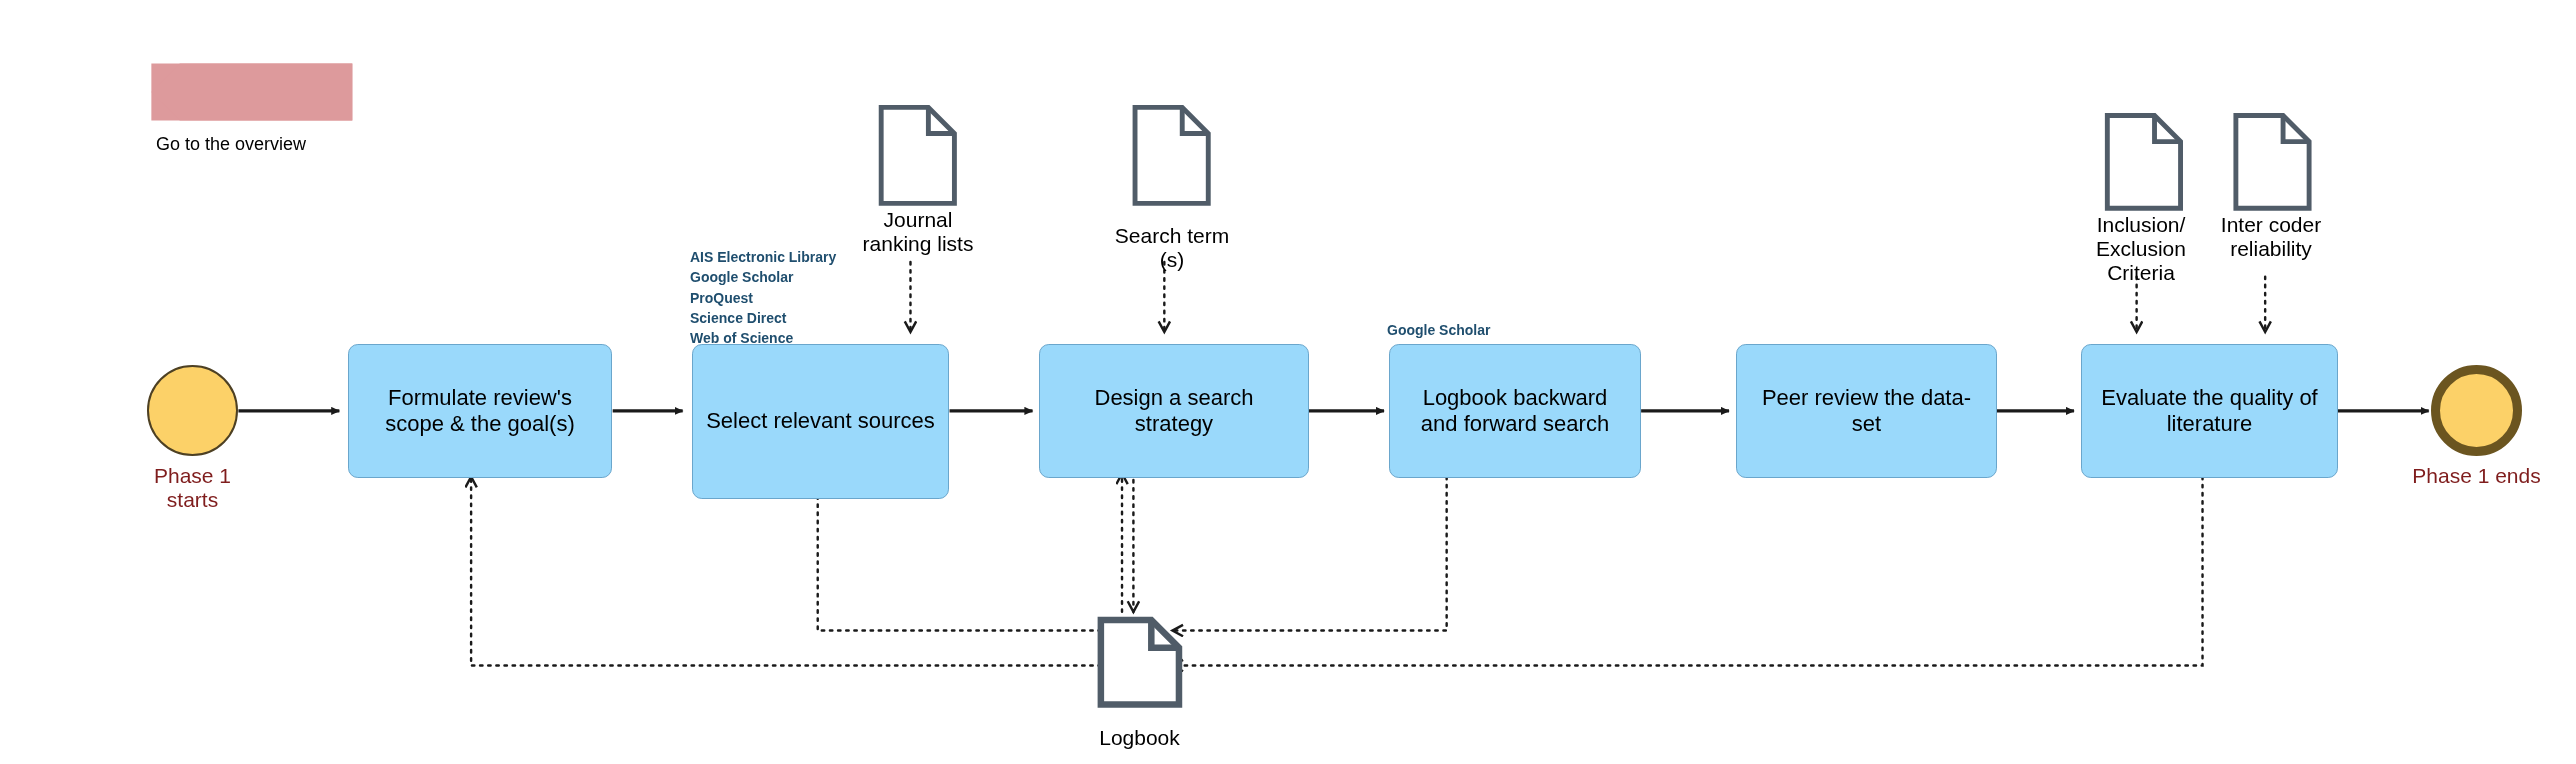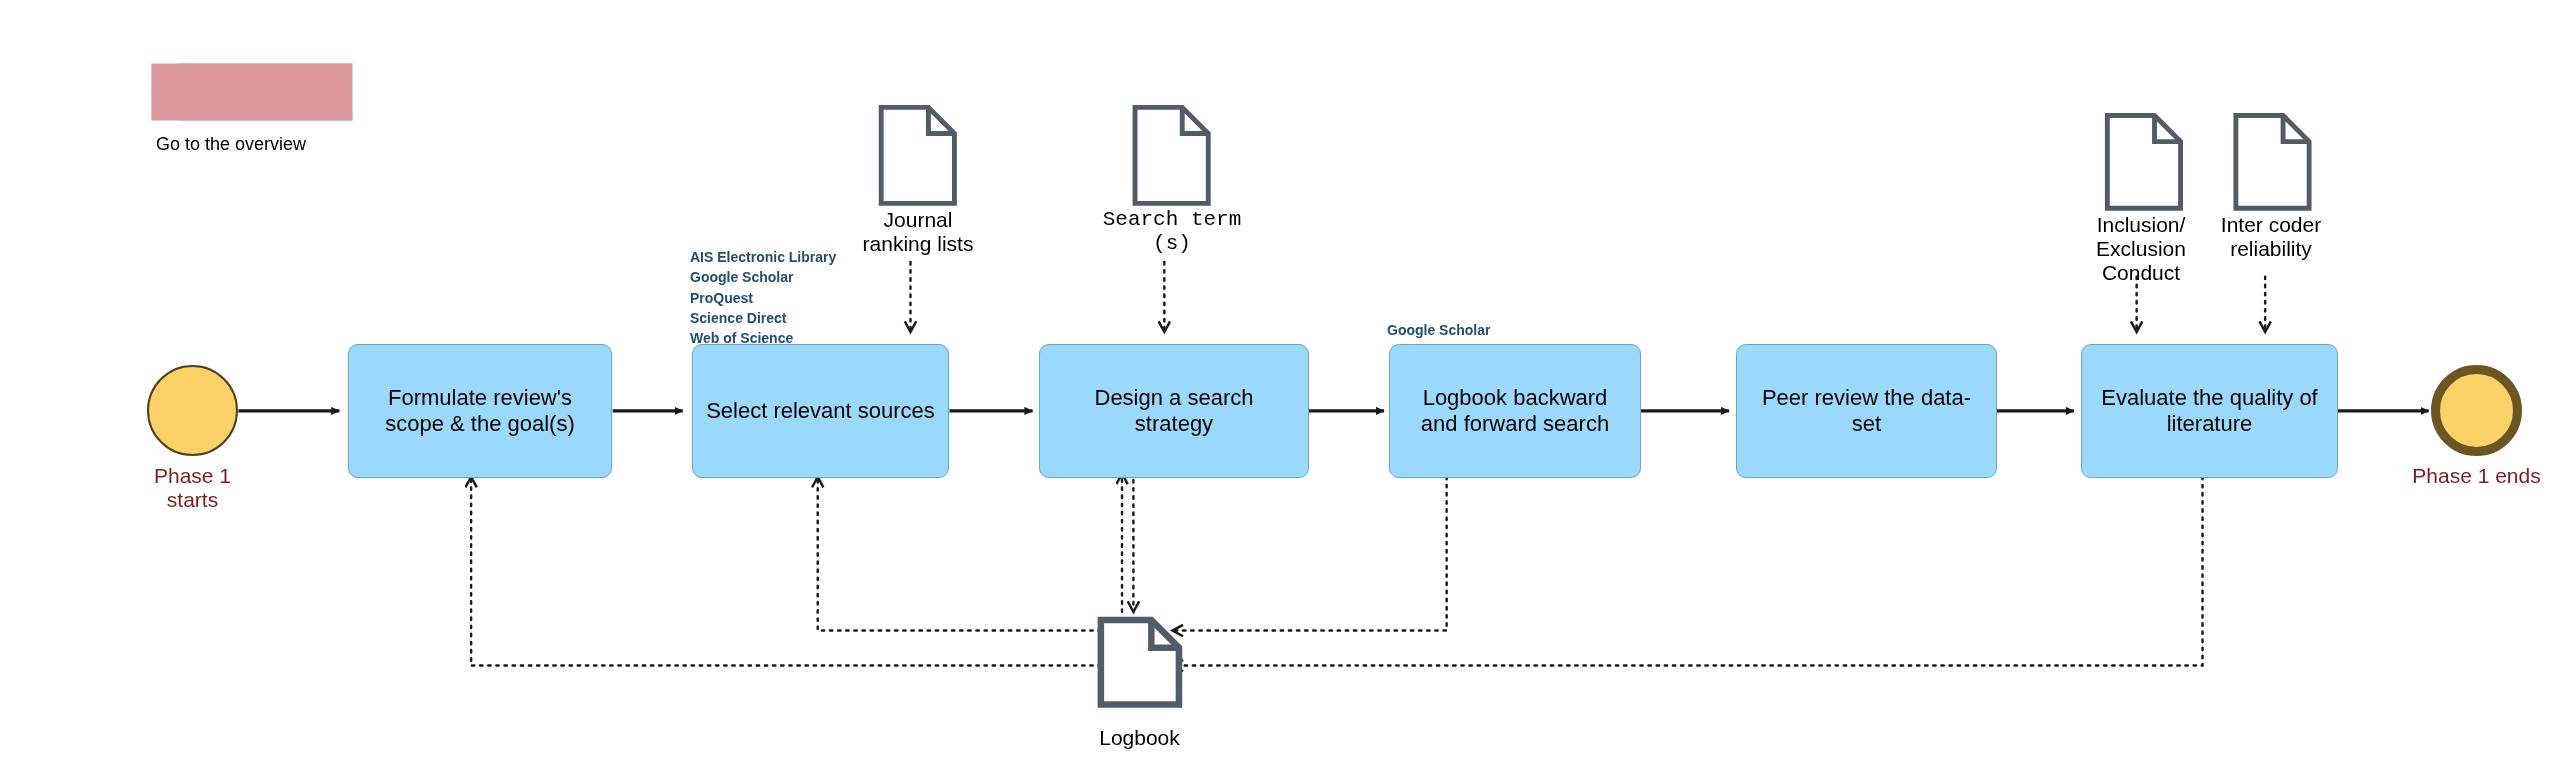--- a/index.html
+++ b/index.html
@@ -89,37 +89,37 @@
 
 <div class="ev ev-start" style="left:147px;top:365px;width:91px;height:91px;"></div>
 <div class="evlbl" style="left:111px;top:464px;width:163px;">Phase 1
 starts</div>
 
 <div class="ev ev-end" style="left:2431px;top:365px;width:91px;height:91px;"></div>
 <div class="evlbl" style="left:2377px;top:464px;width:199px;">Phase 1 ends</div>
 
 <div class="proc" style="left:348px;top:344px;width:264px;height:134px;">Formulate review's
 scope &amp; the goal(s)</div>
-<div class="proc" style="left:692px;top:344px;width:257px;height:134px;">Select relevant sources</div>
+<div class="proc" style="left:692px;top:344px;width:257px;height:155px;">Select relevant sources</div>
 <div class="proc" style="left:1039px;top:344px;width:270px;height:134px;">Design a search
 strategy</div>
 <div class="proc" style="left:1389px;top:344px;width:252px;height:134px;">Logbook backward
 and forward search</div>
 <div class="proc" style="left:1736px;top:344px;width:261px;height:134px;">Peer review the data-
 set</div>
 <div class="proc" style="left:2081px;top:344px;width:257px;height:134px;">Evaluate the quality of
 literature</div>
 
 <div class="doclbl" style="left:814px;top:208px;width:208px;">Journal
 ranking lists</div>
-<div class="doclbl" style="left:1068px;top:208px;width:208px;font-family:Liberation Mono, monospace;">Search term
+<div class="doclbl" style="left:1068px;top:224px;width:208px;">Search term
 (s)</div>
 <div class="doclbl" style="left:2045px;top:213px;width:192px;">Inclusion/
 Exclusion
-Conduct</div>
+Criteria</div>
 <div class="doclbl" style="left:2175px;top:213px;width:192px;">Inter coder
 reliability</div>
 <div class="doclbl" style="left:1042px;top:710px;width:195px;margin-top:16px;">Logbook</div>
 
 <div class="srclist" style="left:690px;top:247px;">AIS Electronic Library
 Google Scholar
 ProQuest
 Science Direct
 Web of Science</div>
 <div class="srclist" style="left:1387px;top:320px;">Google Scholar</div>

